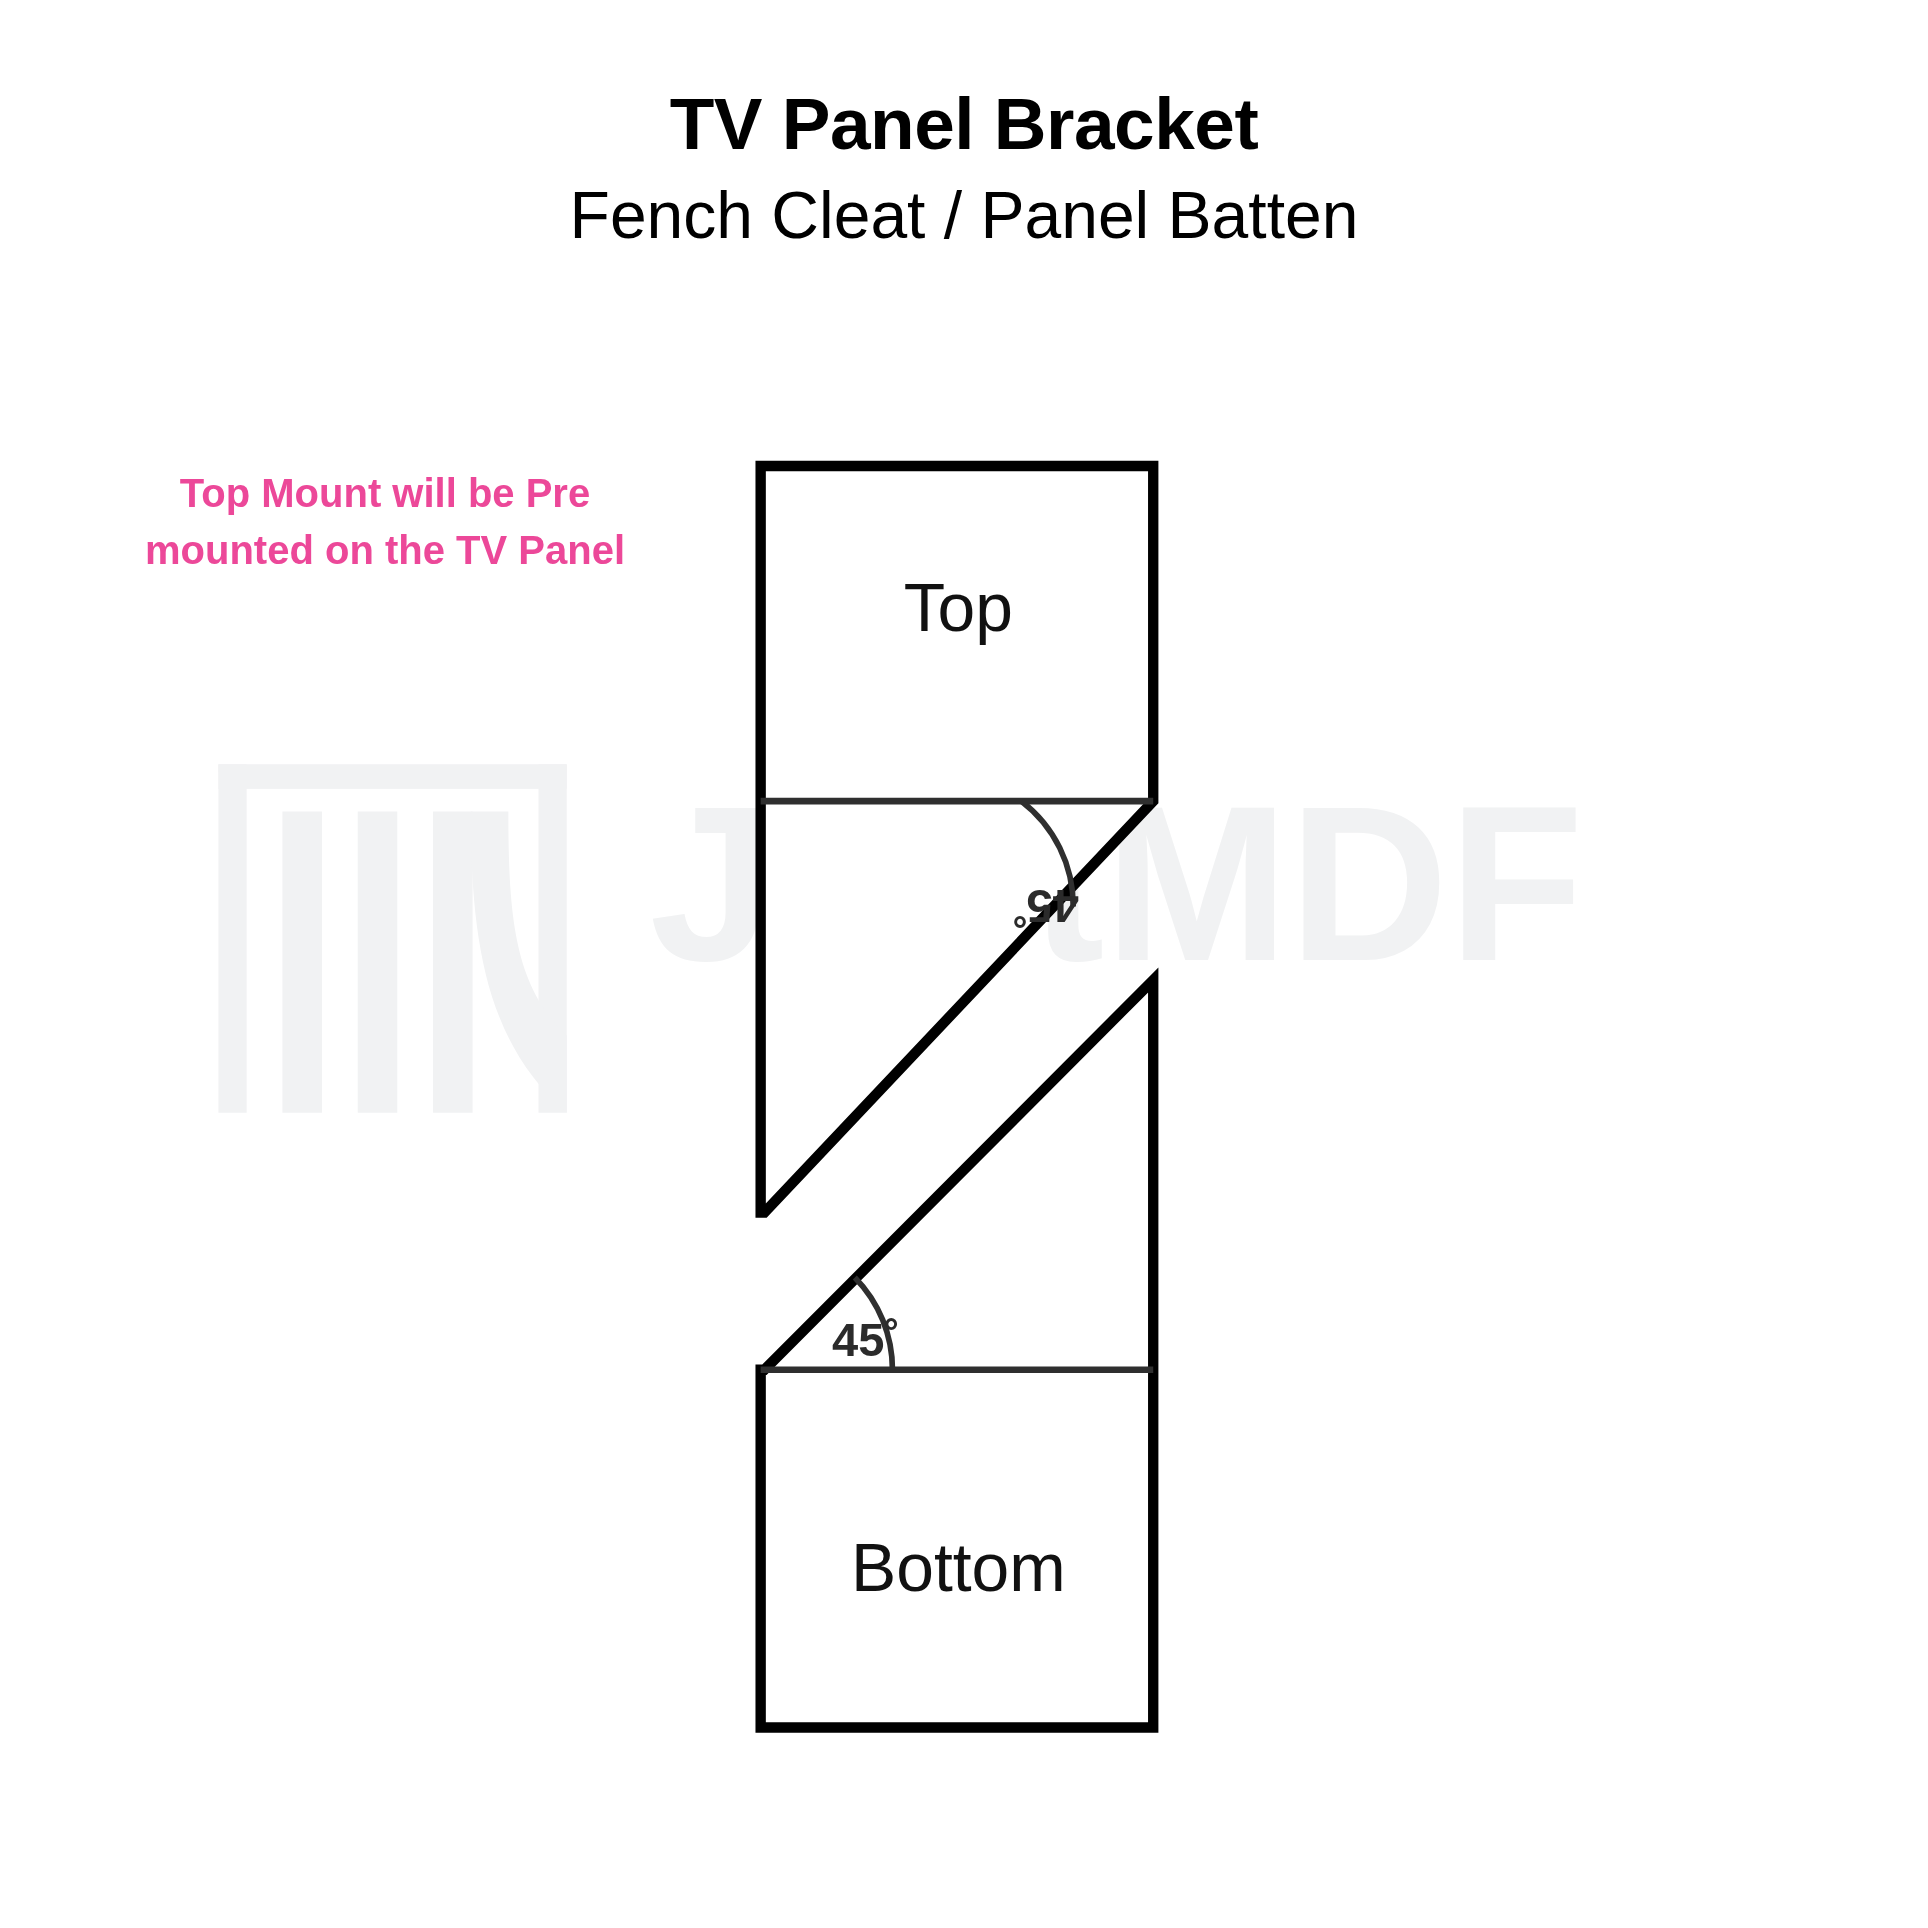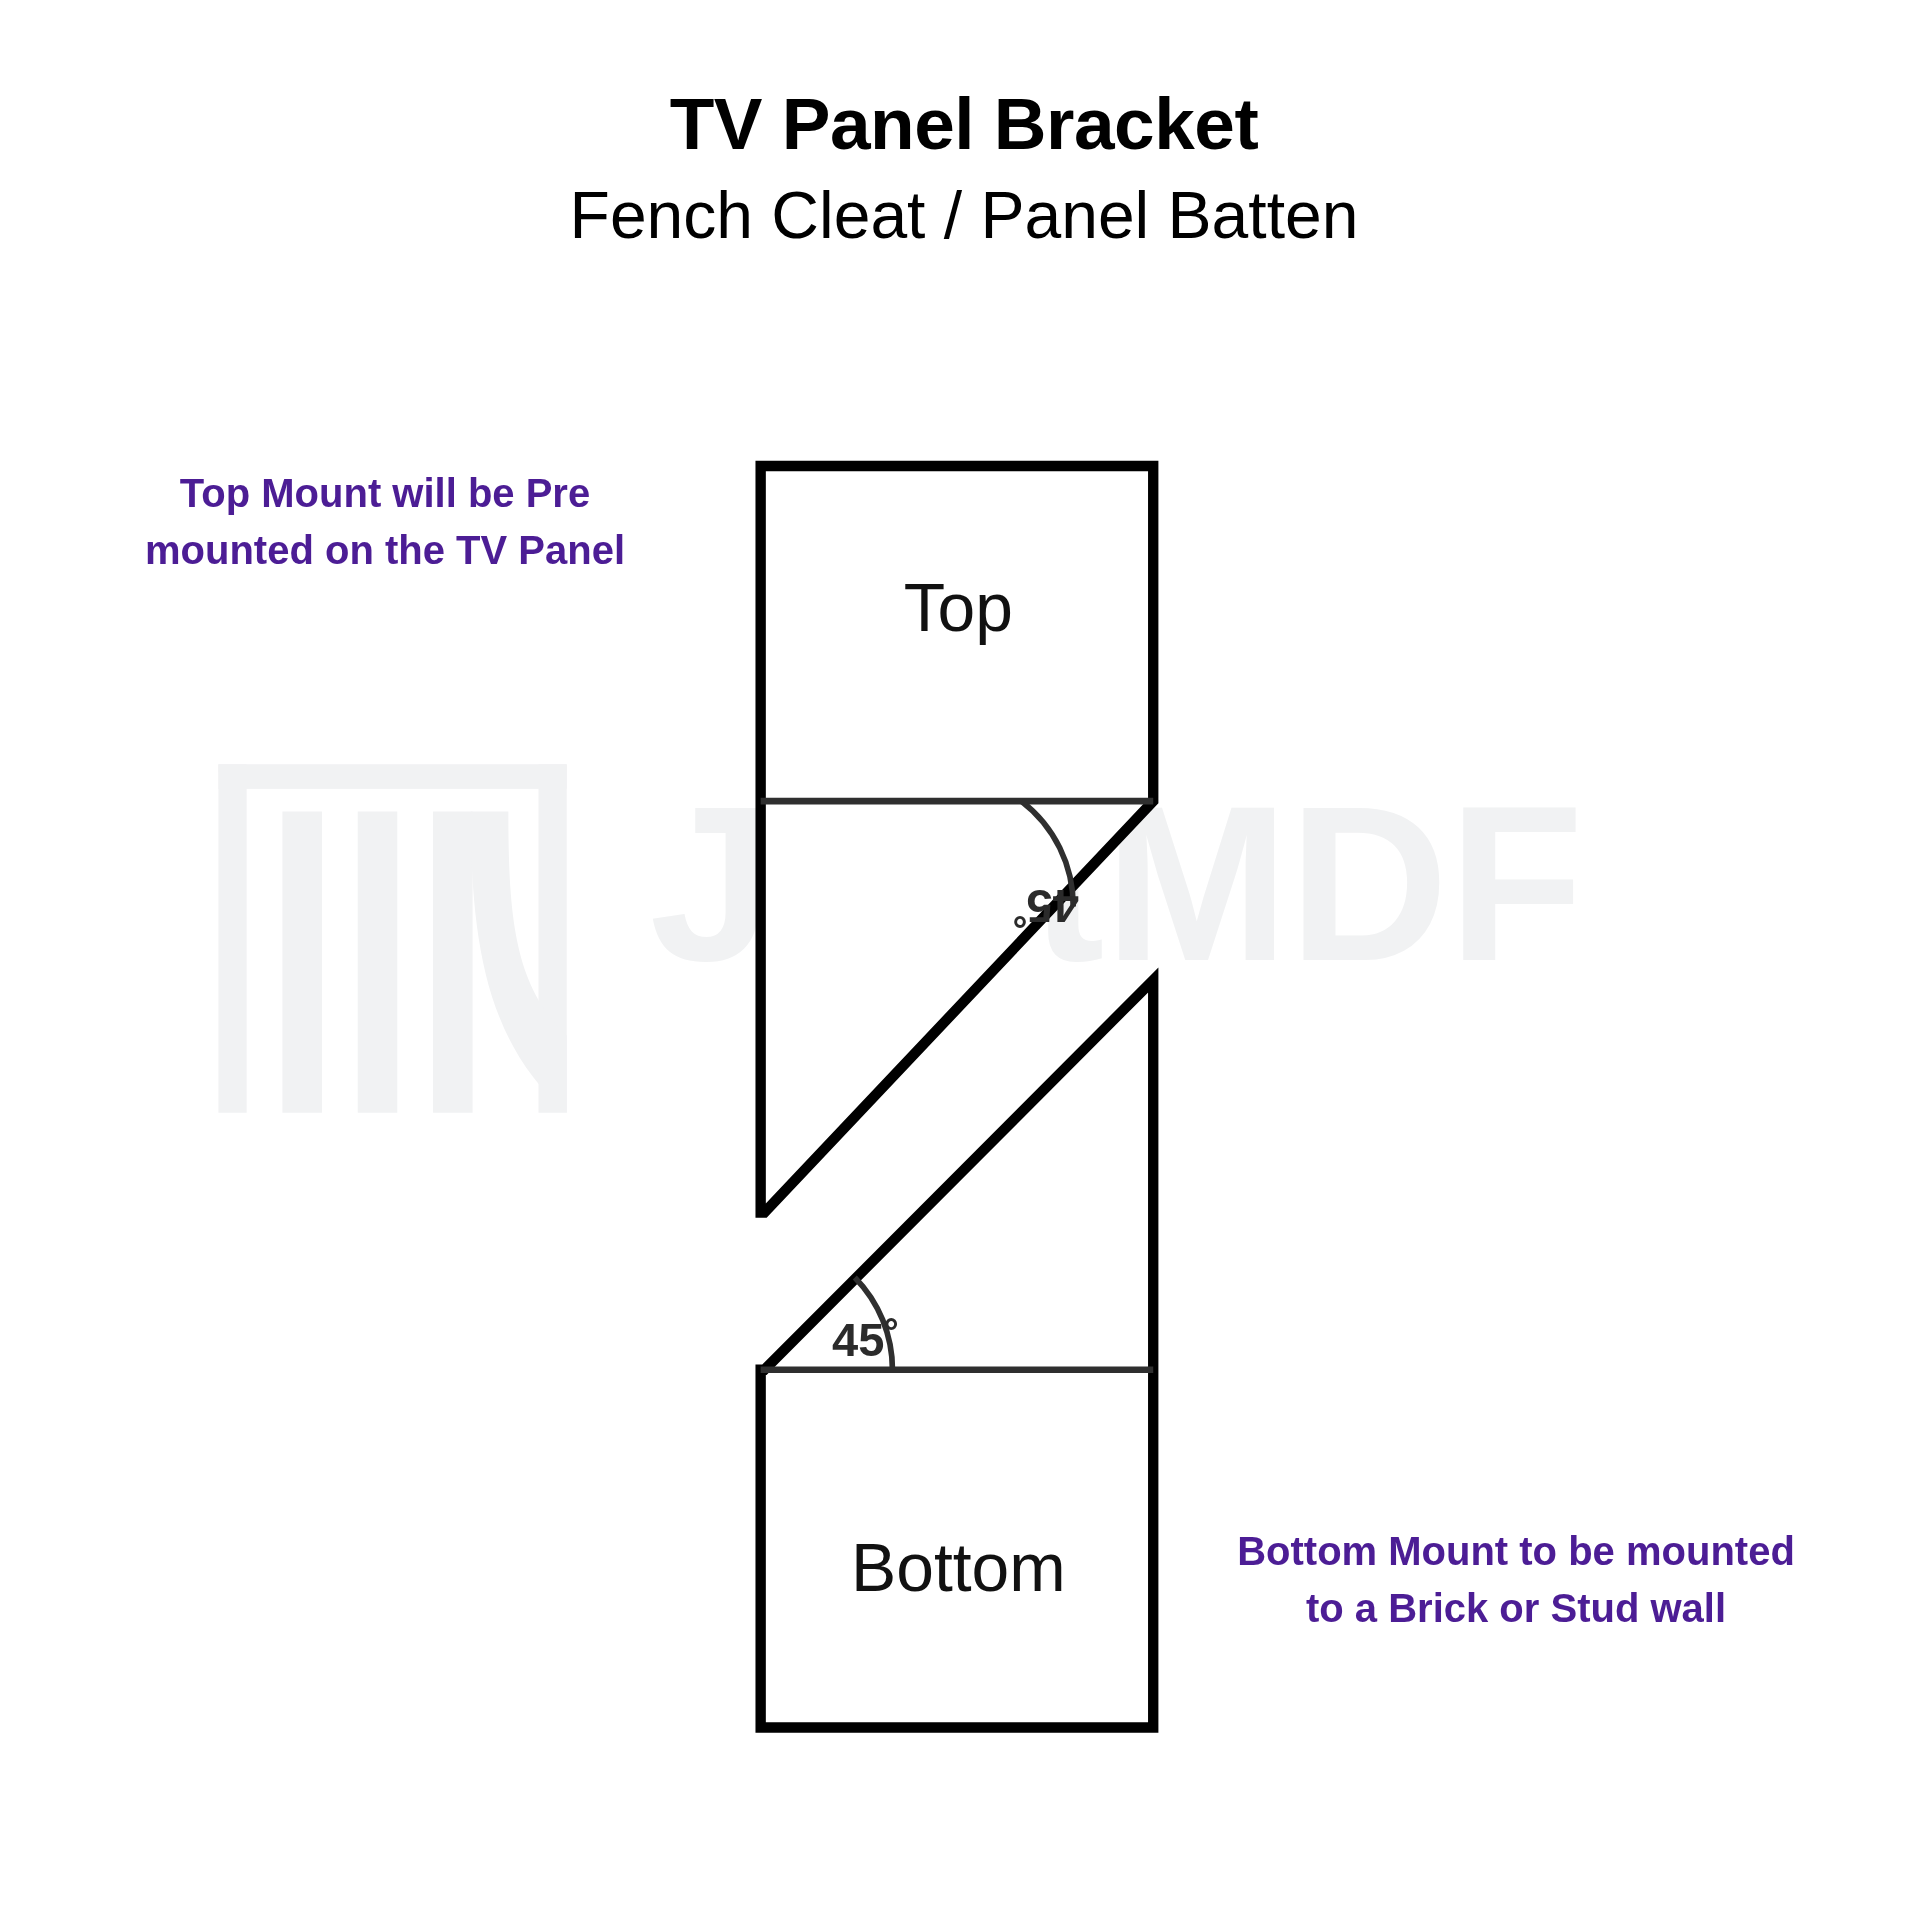--- a/index.html
+++ b/index.html
@@ -47,21 +47,21 @@
     line-height: 1.12;
     margin: 17px 0 0 0;
   }
 
   
   .annotation {
     position: absolute;
     font-size: 40px;
     font-weight: 700;
     line-height: 1.42;
-    color: #4c1d95;
+    color: #ec4899;
     text-align: center;
   }
   #annotation-top-mount {
     left: 111px;
     top: 465px;
     width: 548px;
   }
   #annotation-bottom-mount {
     left: 1224px;
     top: 1523px;
@@ -122,21 +122,20 @@
     <text x="690" y="1020" font-family="Liberation Sans, sans-serif" font-size="235" font-weight="700" fill="#f1f2f3">JustMDF</text>
   </svg>
 
   <div class="title-block">
     <div class="doc-title">TV Panel Bracket</div>
     <div class="doc-subtitle">Fench Cleat / Panel Batten</div>
   </div>
 
   <div class="annotation" id="annotation-top-mount">Top Mount will be Pre mounted on the TV Panel</div>
 
-  <div class="annotation" id="annotation-bottom-mount">Bottom Mount to be mounted to a Brick or Stud wall</div>
 
   <svg id="bracket-drawing" viewBox="0 0 2048 2048" xmlns="http://www.w3.org/2000/svg">
 
     <path d="M 808,495 L 1225,495 L 1225,851 L 812,1288 L 808,1288 Z" fill="#ffffff" stroke="#000000" stroke-width="11" stroke-linejoin="miter"></path>
 
     <line x1="808" y1="851" x2="1225" y2="851" stroke="#2f2f2f" stroke-width="7"></line>
 
     <text class="piece-label" x="1018" y="670">Top</text>
 
     <path d="M 1085,851 A 140,140 0 0 1 1140,963" fill="none" stroke="#2f2f2f" stroke-width="6"></path>

